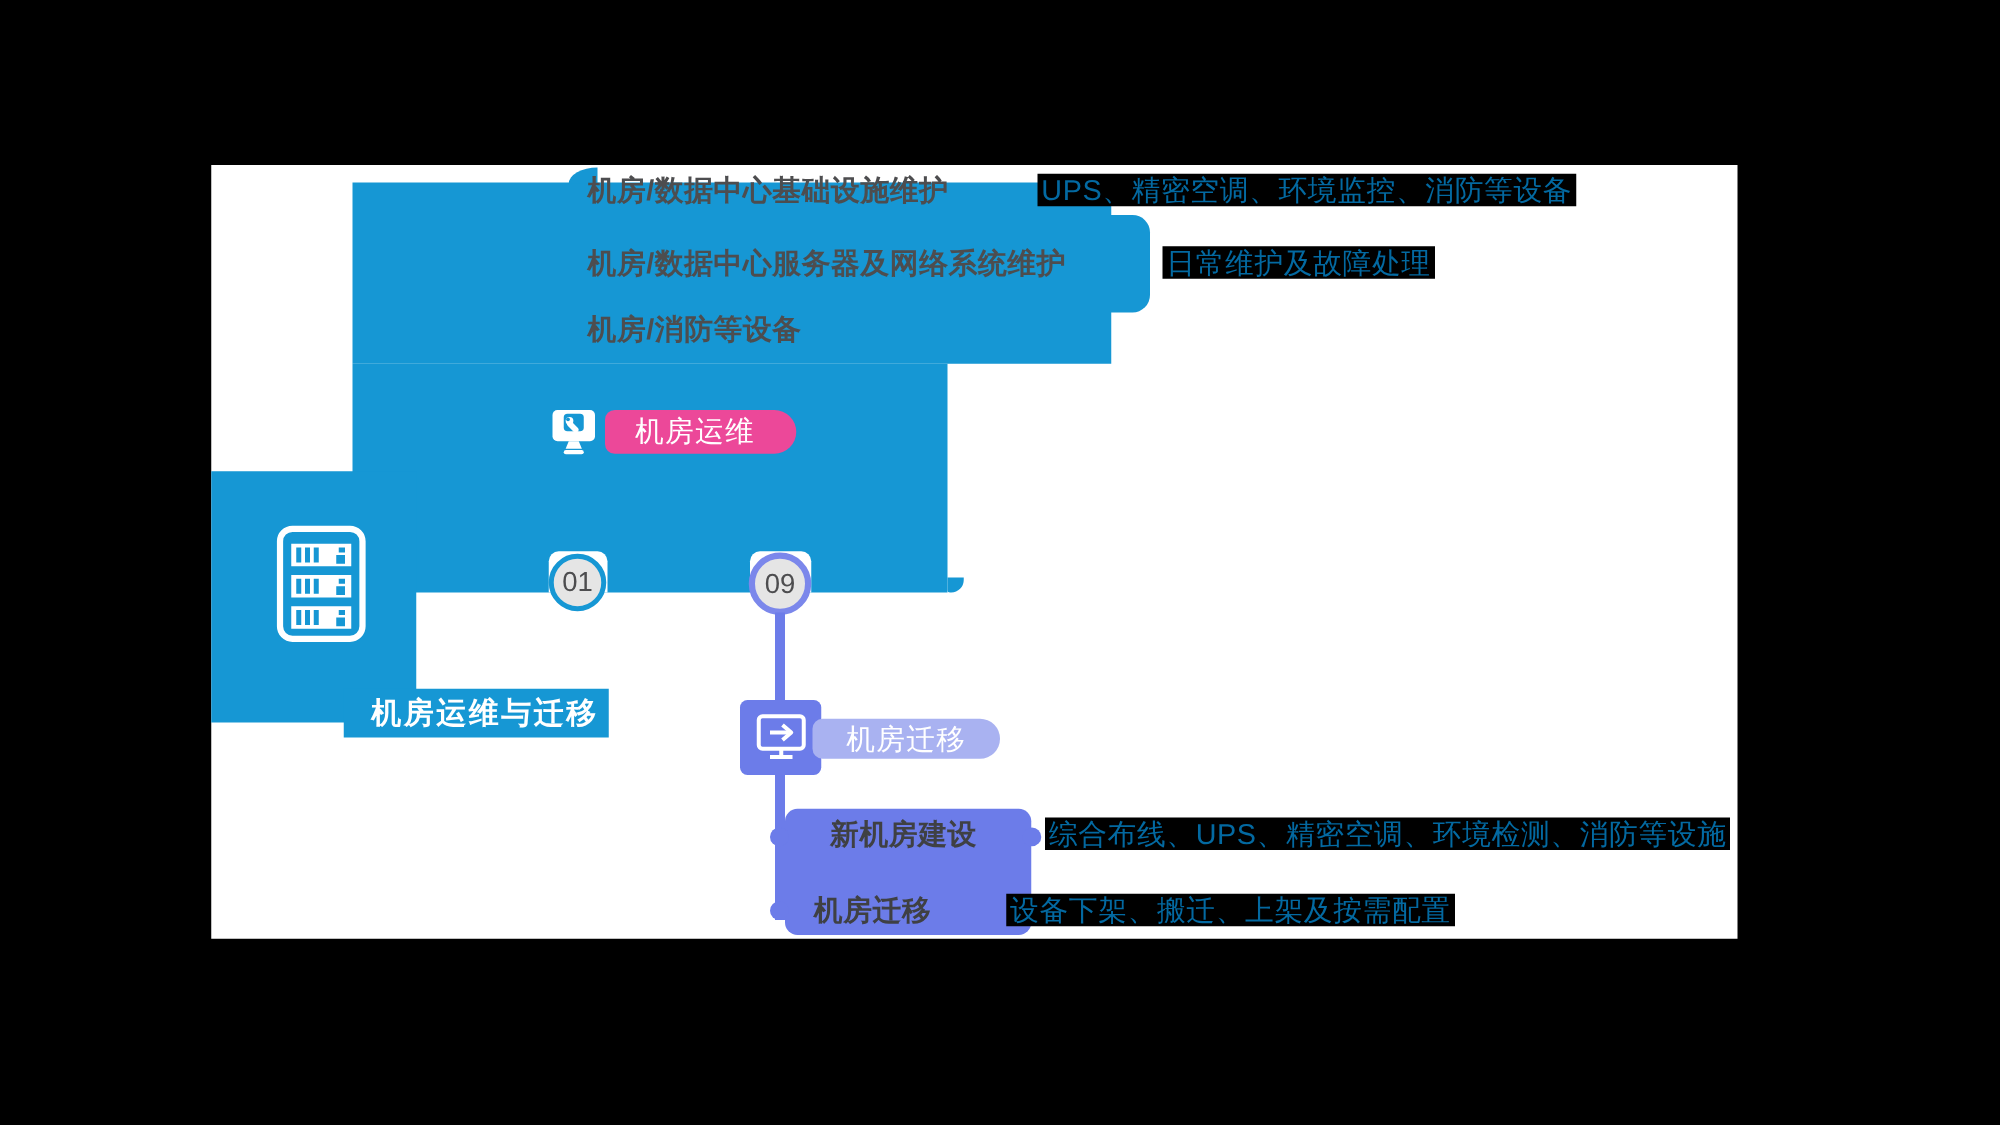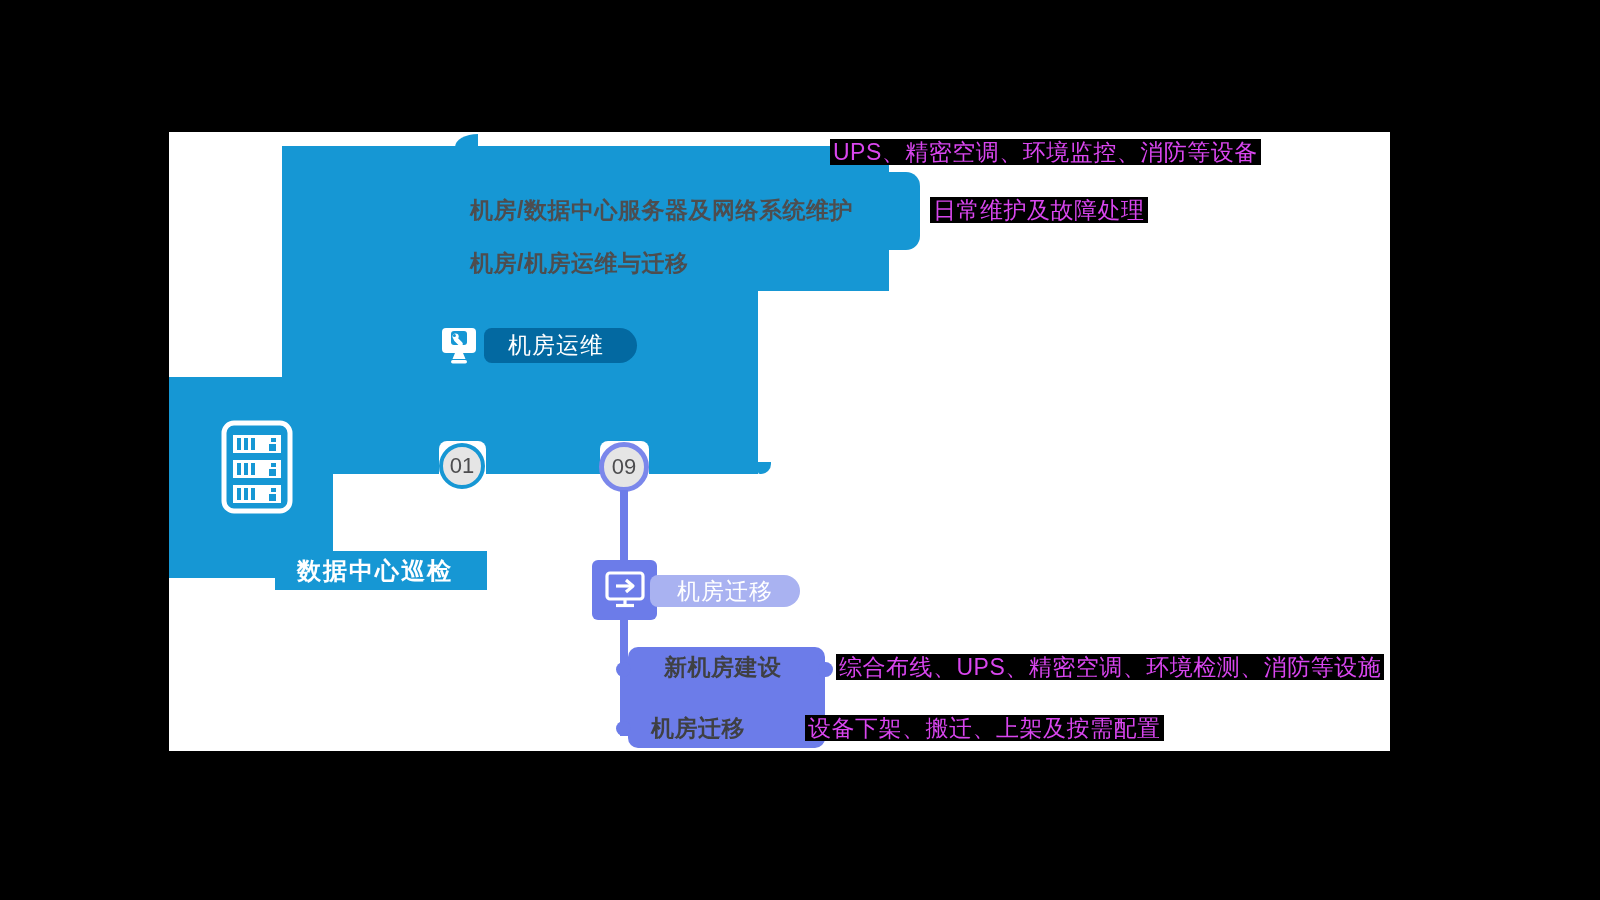--- a/index.html
+++ b/index.html
@@ -16,25 +16,25 @@
   .cyan-curl{left:455px;top:134px;width:23px;height:13px;border-radius:100% 0 0 0;}
   .cyan-tab{left:758px;top:462px;width:13px;height:12px;border-radius:0 0 10px 2px;}
   .left-strip{left:169px;top:377px;width:164px;height:201px;}
   .title-band{left:275px;top:551px;width:212px;height:39px;}
   .title-band span{display:block;padding-left:22px;line-height:39px;color:#fff;
                    font-size:24px;font-weight:bold;letter-spacing:2px;white-space:nowrap;}
 
   
   .rowtitle{white-space:nowrap;font-size:23px;font-weight:bold;color:#4D4D4F;
             line-height:26px;letter-spacing:0.5px;}
-  .rowdesc{white-space:nowrap;font-size:23px;color:#d946ef;line-height:26px;
+  .rowdesc{white-space:nowrap;font-size:23px;color:#0369a1;line-height:26px;
            background:#000;padding:0 3px;letter-spacing:0.5px;}
 
   
-  .pill1{left:484px;top:328px;width:153px;height:35px;background:#0369a1;
+  .pill1{left:484px;top:328px;width:153px;height:35px;background:#ec4899;
          border-radius:8px 18px 18px 8px;}
   .pill1 span{display:block;padding-left:24px;line-height:35px;font-size:23px;
               color:#fff;letter-spacing:1px;white-space:nowrap;}
 
   
   .notch{background:#fff;border-radius:8px 8px 0 0;}
   .circle{background:#e5e5e5;border-radius:50%;text-align:center;color:#4D4D4F;
           font-size:22px;box-sizing:border-box;}
   .c01{left:439px;top:443px;width:46px;height:46px;border:4px solid #1697D4;line-height:38px;}
   .c02{left:599px;top:442px;width:50px;height:50px;border:5px solid #7B87EB;line-height:40px;}
@@ -86,29 +86,30 @@
         <rect x="30" y="68" width="4" height="12"></rect>
       <rect x="48" y="24" width="7" height="7"></rect>
         <rect x="48" y="49" width="7" height="7"></rect>
         <rect x="48" y="74" width="7" height="7"></rect>
       <rect x="50" y="18" width="5" height="4"></rect>
         <rect x="50" y="43" width="5" height="4"></rect>
         <rect x="50" y="68" width="5" height="4"></rect>
     </g>
   </svg>
   <div class="abs cyan title-band">
-    <span>数据中心巡检</span>
+    <span>机房运维与迁移</span>
   </div>
 
+  <div class="abs rowtitle" style="left:470px;top:139px">机房/数据中心基础设施维护</div>
   <div class="abs rowdesc" style="left:830px;top:139px">UPS、精密空调、环境监控、消防等设备</div>
 
   <div class="abs rowtitle" style="left:470px;top:197px">机房/数据中心服务器及网络系统维护</div>
   <div class="abs rowdesc" style="left:930px;top:197px">日常维护及故障处理</div>
 
-  <div class="abs rowtitle" style="left:470px;top:250px">机房/机房运维与迁移</div>
+  <div class="abs rowtitle" style="left:470px;top:250px">机房/消防等设备</div>
 
   <svg class="abs" style="left:441px;top:327px" width="36" height="38" viewBox="0 0 36 38">
     <rect x="1" y="1" width="34" height="25" rx="4" fill="#fff"></rect>
     <rect x="10" y="4" width="16" height="14" rx="3" fill="#1697D4"></rect>
     <rect x="15" y="9" width="11" height="4.6" rx="2.3" transform="rotate(45 15 9)" fill="#fff"></rect>
     <circle cx="14.6" cy="9.6" r="3.1" fill="#fff"></circle>
     <circle cx="13.4" cy="8.4" r="1.5" fill="#1697D4"></circle>
     <path d="M14 26 h8 l2.5 6 h-13 z" fill="#fff"></path>
     <rect x="10" y="33" width="16" height="3.4" rx="1.7" fill="#fff"></rect>
   </svg>

